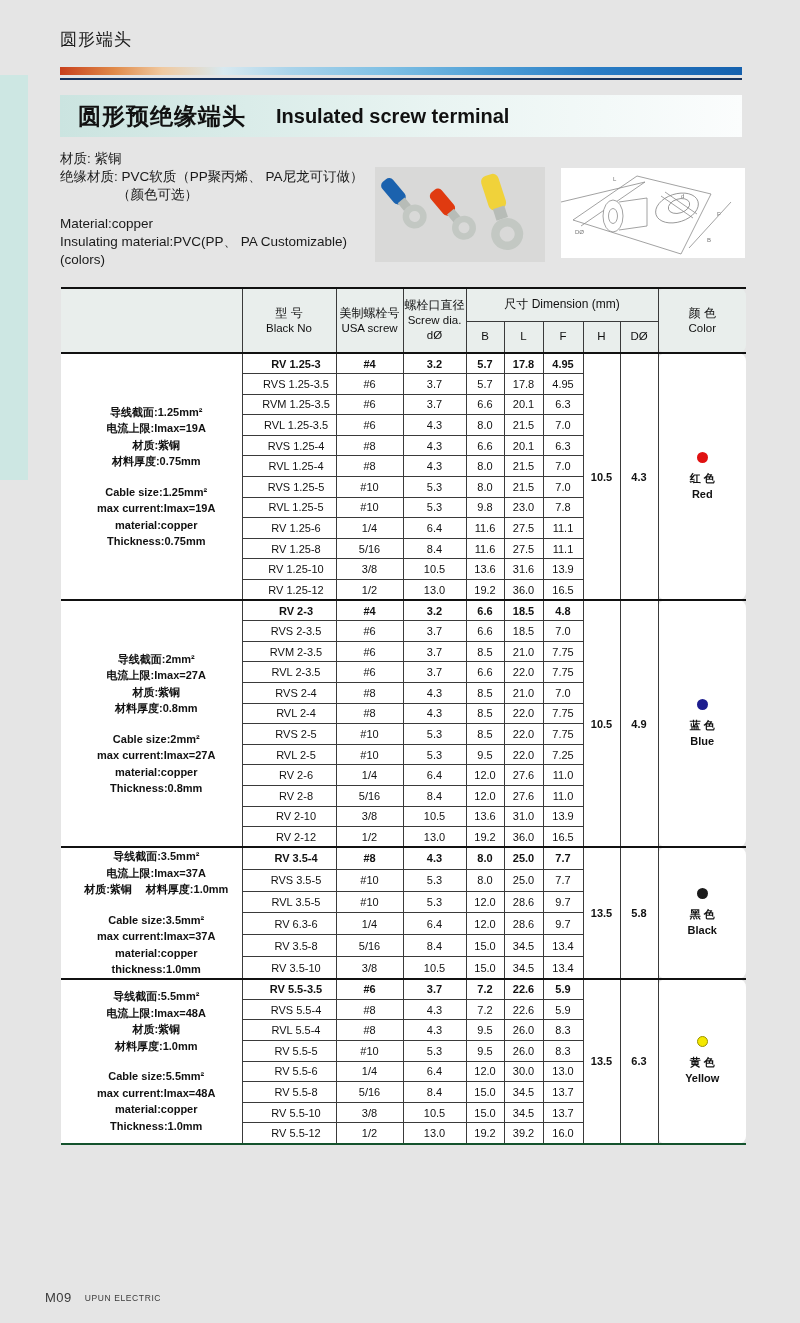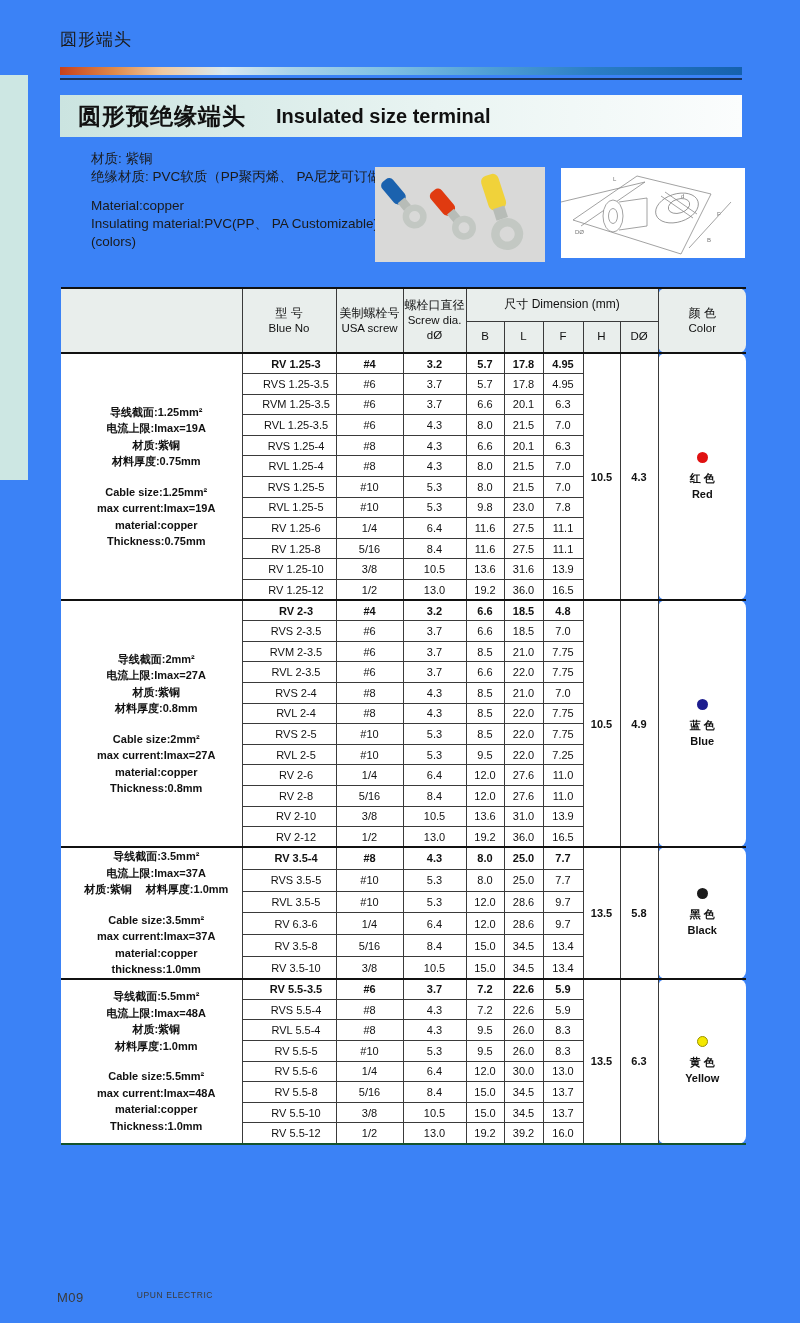--- a/index.html
+++ b/index.html
@@ -1,33 +1,33 @@
 <!DOCTYPE html>
 <html><head>
 <meta charset="utf-8">
 <style>
   * { margin:0; padding:0; box-sizing:border-box; }
   html,body { background:#ffffff; }
   body { font-family:"Liberation Sans","DejaVu Sans",sans-serif; color:#222; }
-  .page { position:relative; width:800px; height:1323px; background:#3b82f6; overflow:hidden; }
+  .page { position:relative; width:800px; height:1323px; background:#e5e5e5; overflow:hidden; }
 
   .side-strip { position:absolute; left:0; top:75px; width:28px; height:405px; background:#cde7e3; }
 
   .page-title { position:absolute; left:60px; top:28px; font-size:17px; color:#1c1c1c; letter-spacing:1px; }
 
   .grad-bar { position:absolute; left:60px; top:67px; width:682px; height:8px;
     background:linear-gradient(to right,#c8401c 0%,#e08a4a 8%,#f0c9a0 15%,#d8e9f0 24%,#a9d3ea 34%,#7fc0e4 48%,#4f9fd6 63%,#2b7ec6 78%,#1561ae 100%); }
   .grad-underline { position:absolute; left:60px; top:78px; width:682px; height:2px; background:#17325c; }
 
   .title-bar { position:absolute; left:60px; top:95px; width:682px; height:42px;
     background:linear-gradient(to right,#cbe4e0,#e9f4f2 55%,#fbfdfd); display:flex; align-items:center; }
   .title-bar .zh { font-size:23px; font-weight:bold; color:#111; margin-left:18px; letter-spacing:1px; }
   .title-bar .en { font-size:20px; font-weight:bold; color:#111; margin-left:30px; }
 
-  .specs { position:absolute; left:60px; top:150px; width:330px; font-size:13.5px; color:#1a1a1a; line-height:18px;margin-left:31px; }
+  .specs { position:absolute; left:60px; top:150px; width:330px; font-size:13.5px; color:#1a1a1a; line-height:18px; }
   .specs .indent { padding-left:57px; }
   .specs .en-block { margin-top:11px; }
 
   .photo { position:absolute; left:375px; top:167px; width:170px; height:95px; background:#d9d9d8; }
   .drawing { position:absolute; left:561px; top:168px; width:184px; height:90px; background:#fff; }
 
   table.spec { position:absolute; left:61px; top:287px; width:685px; border-collapse:collapse; table-layout:fixed;
     border-top:2.5px solid #111; border-bottom:2px solid #14532d; }
   table.spec th, table.spec td { border:1px solid #3a3a3a; font-weight:normal; }
   table.spec thead th { background:#e9eeec; font-size:12px; line-height:15px; color:#111; text-align:center; vertical-align:middle; }
@@ -38,45 +38,46 @@
   tbody tr { height:20.6px; }
   td.item-cell { text-align:left; padding-left:14px; font-size:11px; }
   td.desc-cell { text-align:left; vertical-align:middle; padding-left:10px; font-size:10.5px; line-height:16.5px; color:#1a1a1a; }
   td.desc-cell .desc-block + .desc-block { margin-top:14px; }
   td.color-cell { font-size:11.5px; line-height:16px; }
   .dot { display:inline-block; width:11px; height:11px; border-radius:50%; margin-bottom:3px; }
   .no-left { border-left:none !important;margin-top:8px; }
   .no-right { border-right:none !important;border-radius:8px; }
   tr.group-start td { border-top:2px solid #111;font-weight:bold; }
 
-  .footer { position:absolute; left:57px; top:1290px; display:flex; align-items:flex-start;gap:40px; }
+  .footer { position:absolute; left:45px; top:1290px; display:flex; align-items:center; }
   .footer .code { font-size:13px; color:#3a3a3a; letter-spacing:0.5px; }
   .footer .company { font-size:8.5px; color:#3a3a3a; margin-left:13px; letter-spacing:0.6px; }
 
   svg text { font-family:"Liberation Sans",sans-serif; }
 </style>
 </head>
 <body>
 
 <div class="page">
 
   <div class="side-strip"></div>
 
   <div class="page-title">圆形端头</div>
   <div class="grad-bar"></div>
   <div class="grad-underline"></div>
 
   <div class="title-bar">
     <span class="zh">圆形预绝缘端头</span>
-    <span class="en">Insulated size terminal</span>
+    <span class="en">Insulated screw terminal</span>
   </div>
 
   <div class="specs">
     <div>材质: 紫铜</div>
     <div>绝缘材质: PVC软质（PP聚丙烯、 PA尼龙可订做）</div>
+    <div class="indent">（颜色可选）</div>
     <div class="en-block">
       <div>Material:copper</div>
       <div>Insulating material:PVC(PP、 PA Customizable)(colors)</div>
     </div>
   </div>
 
   <div class="photo">
     <svg width="170" height="95" viewBox="0 0 170 95">
 
       <g transform="translate(30,38) rotate(-40)">
@@ -142,21 +143,21 @@
         <col style="width:40px">
         <col style="width:37px">
       <col style="width:38px">
         <col style="width:88px">
     </colgroup>
     <thead>
       <tr class="h1">
         <th rowspan="2" class="no-left"></th>
         <th rowspan="2">
           <div>型 号</div>
-          <div class="sub">Blue No</div>
+          <div class="sub">Black No</div>
         </th>
         <th rowspan="2">
           <div>美制螺栓号</div>
           <div class="sub">USA screw</div>
         </th>
         <th rowspan="2">
           <div>螺栓口直径</div>
           <div class="sub">Screw dia.</div>
           <div class="sub">dØ</div>
         </th>

